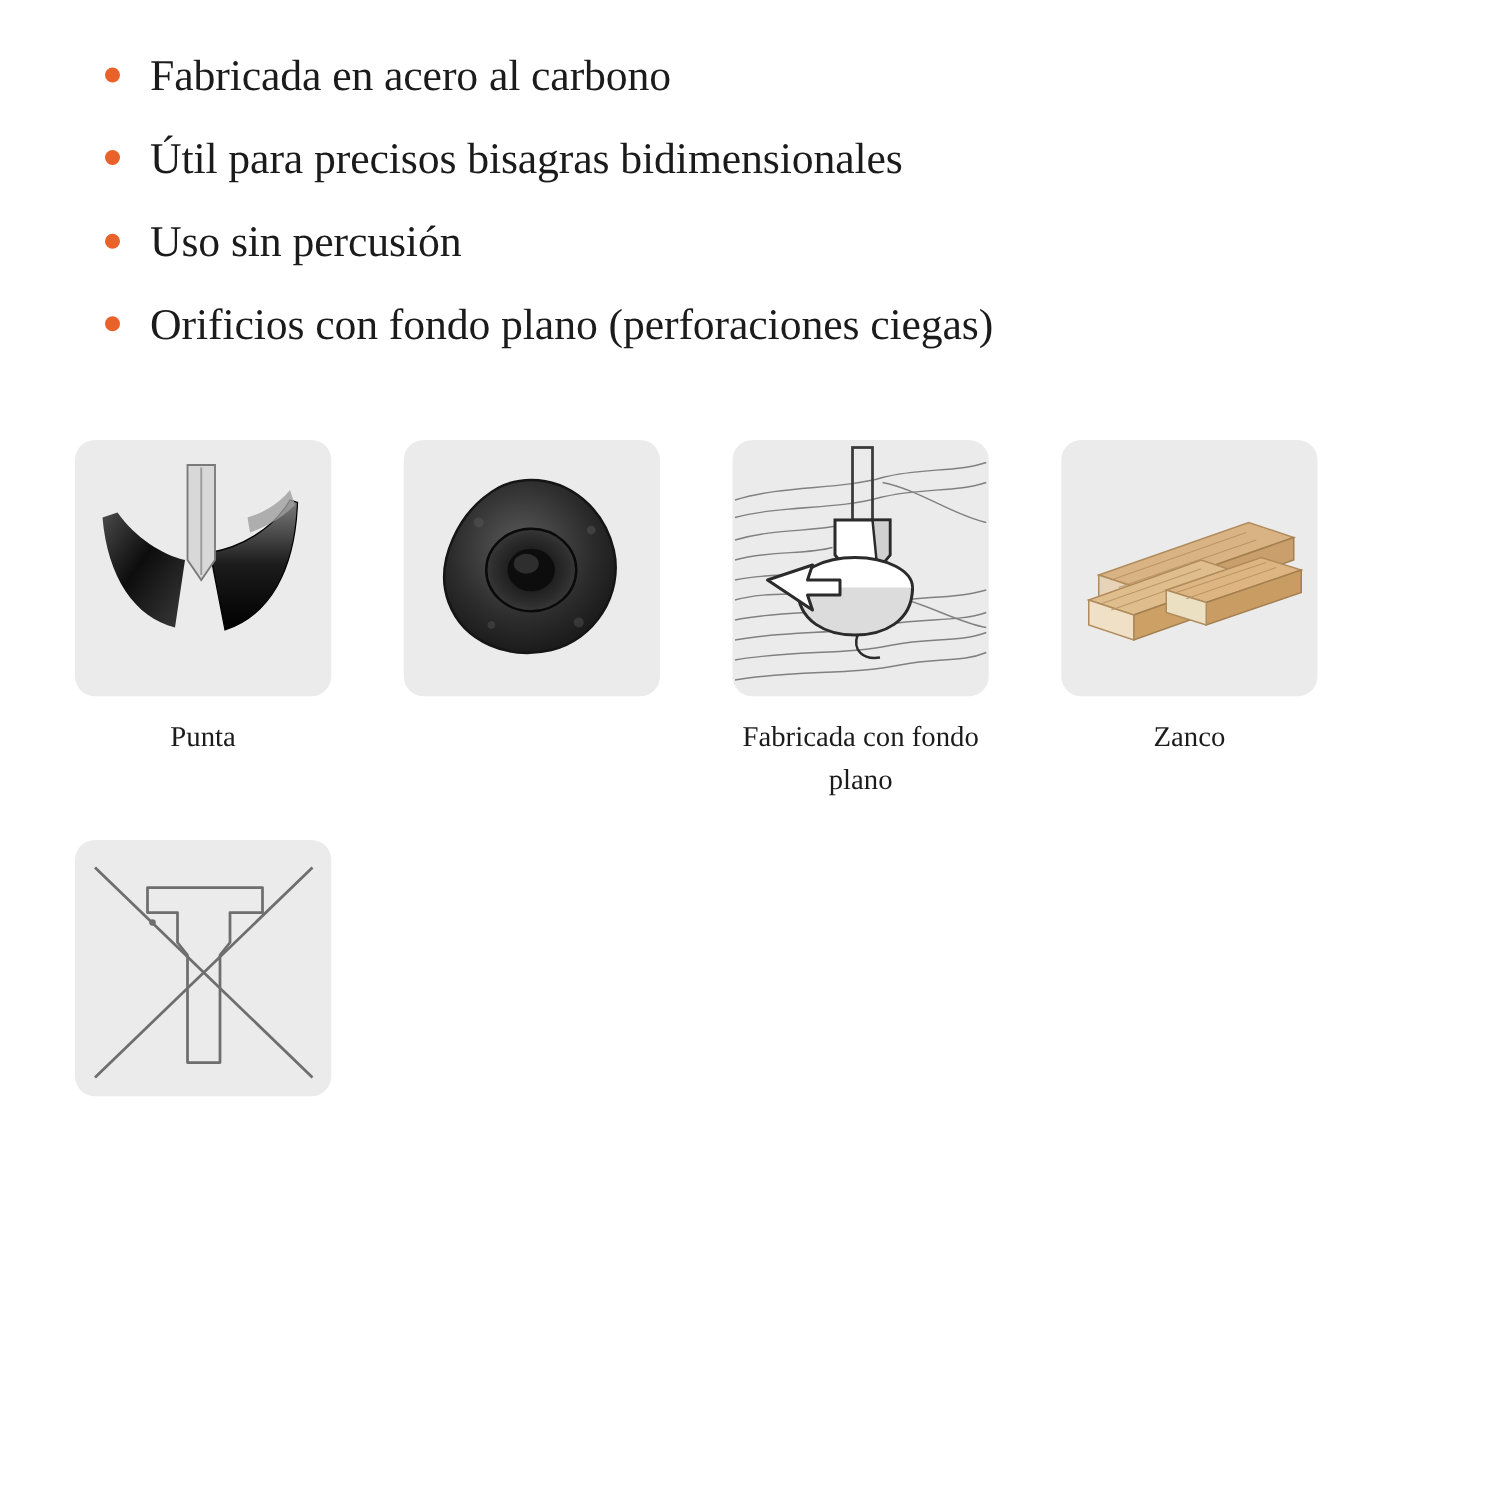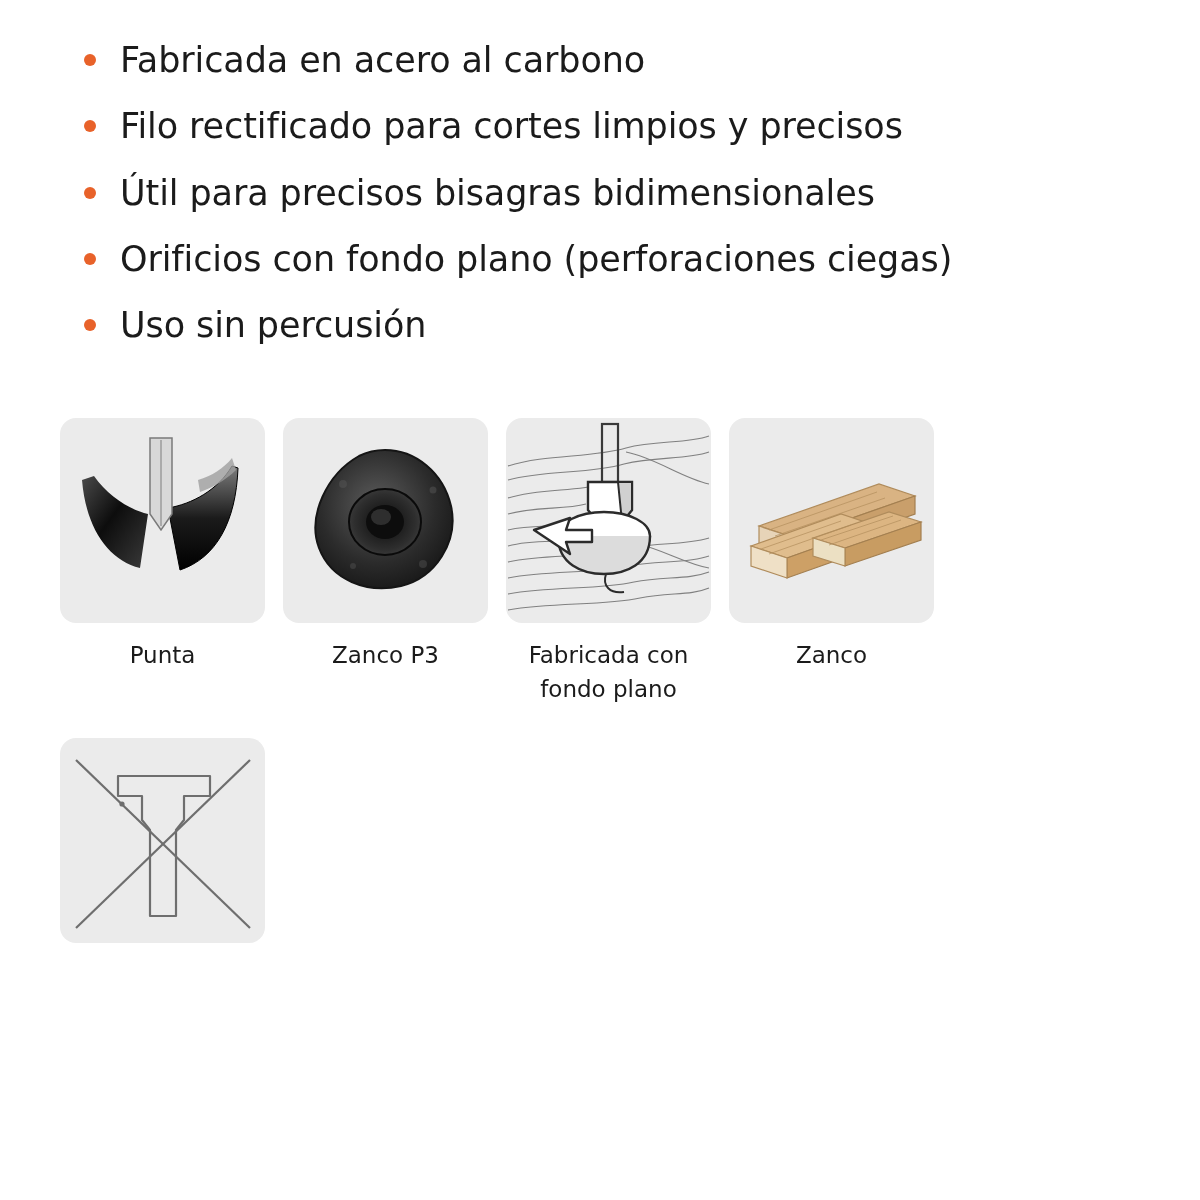--- a/index.html
+++ b/index.html
@@ -14,20 +14,21 @@
     color: #1a1a1a;
     overflow: hidden;
   }
 
   .page {
     position: relative;
     width: 984px;
     height: 1200px;
     box-sizing: border-box;
     padding: 40px 60px 0 60px;
+    font-family: Liberation Serif, serif;
   }
 
   
   .features {
     list-style: none;
     margin: 0;
     padding: 0;
   }
   .feature-row {
     display: flex;
@@ -53,21 +54,21 @@
     font-size: 35px;
     line-height: 1.18;
     color: #1b1b1b;
     letter-spacing: -0.1px;
     white-space: nowrap;
   }
 
   
   .tiles {
     display: flex;
-    gap: 18px;
+    gap: 58px;
     margin-top: 72px;
   }
   .tiles.second-row {
     margin-top: 32px;
   }
   .tile {
     width: 205px;
   }
   .tile-box {
     width: 205px;
@@ -98,46 +99,40 @@
 
   <ul class="features">
 
     <li class="feature-row">
       <span class="bullet">
           <span class="dot" style="background: rgb(232, 98, 42);"></span>
         </span>
       <span class="feature-text">Fabricada en acero al carbono</span>
     </li>
 
-    <li class="feature-row">
-      <span class="bullet">
-          <span class="dot" style="background: rgb(232, 98, 42);"></span>
-        </span>
-      <span class="feature-text">Filo rectificado para cortes limpios y precisos</span>
-    </li>
 
     <li class="feature-row">
       <span class="bullet">
           <span class="dot" style="background: rgb(232, 98, 42);"></span>
         </span>
       <span class="feature-text">Útil para precisos bisagras bidimensionales</span>
     </li>
 
     <li class="feature-row">
       <span class="bullet">
           <span class="dot" style="background: rgb(232, 98, 42);"></span>
         </span>
+      <span class="feature-text">Uso sin percusión</span>
+    </li>
+
+    <li class="feature-row">
+      <span class="bullet">
+          <span class="dot" style="background: rgb(232, 98, 42);"></span>
+        </span>
       <span class="feature-text">Orificios con fondo plano (perforaciones ciegas)</span>
-    </li>
-
-    <li class="feature-row">
-      <span class="bullet">
-          <span class="dot" style="background: rgb(232, 98, 42);"></span>
-        </span>
-      <span class="feature-text">Uso sin percusión</span>
     </li>
 
 
   </ul>
 
   <div class="tiles">
 
     <div class="tile">
       <div class="tile-box">
         <svg class="tile-svg" viewBox="0 0 205 205">
@@ -193,21 +188,20 @@
           <ellipse cx="102" cy="104" rx="36" ry="33" fill="url(#rg2)" stroke="#0a0a0a" stroke-width="2"></ellipse>
           <ellipse cx="102" cy="104" rx="19" ry="17" fill="#0d0d0d"></ellipse>
           <ellipse cx="98" cy="99" rx="10" ry="8" fill="#3d3d3d" opacity="0.7"></ellipse>
 
           <circle cx="60" cy="66" r="4" fill="#555" opacity="0.5"></circle>
           <circle cx="150" cy="72" r="3.5" fill="#555" opacity="0.5"></circle>
           <circle cx="70" cy="148" r="3" fill="#555" opacity="0.45"></circle>
           <circle cx="140" cy="146" r="4" fill="#555" opacity="0.45"></circle>
         </svg>
       </div>
-      <div class="tile-caption">Zanco P3</div>
     </div>
 
     <div class="tile">
       <div class="tile-box">
         <svg class="tile-svg" viewBox="0 0 205 205">
 
           <g stroke="#6e6e6e" stroke-width="1.1" fill="none" opacity="0.85">
             <path d="M2 48 C40 36, 86 40, 120 30 C150 22, 180 26, 203 18"></path>
             <path d="M2 62 C40 52, 84 56, 118 46 C150 38, 180 42, 203 34"></path>
             <path d="M2 80 C36 70, 70 74, 96 66"></path>

